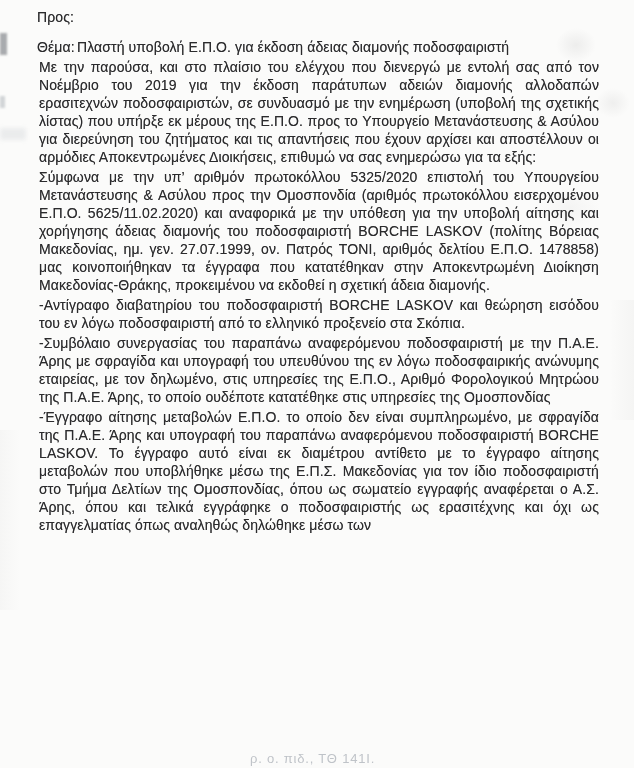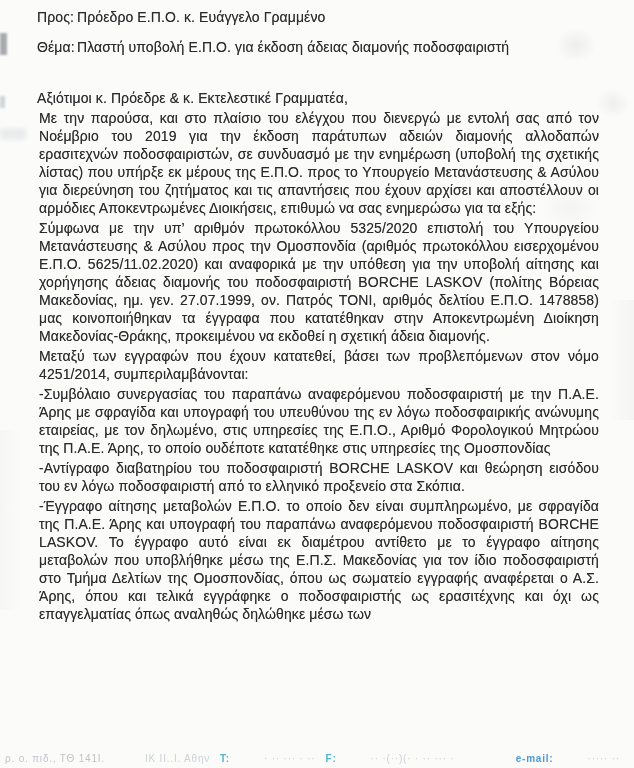--- a/index.html
+++ b/index.html
@@ -48,27 +48,28 @@
   .a-smudge-2 { left: 596px; top: 88px;  width: 34px; height: 30px; background: radial-gradient(closest-side, rgba(150,150,150,.12), rgba(150,150,150,0)); }
   .a-smudge-3 { left: 540px; top: 188px; width: 60px; height: 40px; background: radial-gradient(closest-side, rgba(160,160,160,.08), rgba(160,160,160,0)); }
   .a-smudge-4 { left: 610px; top: 300px; width: 24px; height: 120px; background: linear-gradient(to right, rgba(160,160,160,0), rgba(160,160,160,.07)); }
   .a-smudge-5 { left: 0px;   top: 430px; width: 20px; height: 180px; background: linear-gradient(to left, rgba(160,160,160,0), rgba(160,160,160,.06)); }
 
   
   .footer {
     position: absolute;
     left: 5px; right: 4px; bottom: 3px;
     height: 14px;
-    font-size: 10px;
+    font-size: 13px;
     letter-spacing: 0.8px;
     display: flex;
     align-items: center;
     white-space: nowrap;
     color: #b9bdc3;
     opacity: 0.9;
+    flex-direction: column;
   }
   .footer .frag { margin-right: 10px; filter: blur(0.3px); }
   .footer .lbl { font-weight: bold; margin-right: 4px; }
   .footer .lbl-t, .footer .lbl-f { color: #45aec6; }
   .footer .lbl-email { color: #3b8fd4; margin-left: auto; }
   .footer .faint { color: #c6cdd4; margin-left: 30px; }
 </style>
 </head>
 <body>
 
@@ -79,37 +80,35 @@
 <div class="artifact a-smudge-2"></div>
 <div class="artifact a-smudge-3"></div>
 <div class="artifact a-smudge-4"></div>
 <div class="artifact a-smudge-5"></div>
 
 <div class="page">
 
   <div class="addr-row doc-text">
     <span class="addr-label">Προς:</span>
     <span class="addr-lines">
-      <span>Πρόεδρο Ε.Π.Ο. κ. Ευάγγελο Γραμμένο</span><br>
+      <br>
     </span>
   </div>
 
   <div class="addr-row subject-row doc-text">
     <span class="addr-label">Θέμα:</span>
     <span class="addr-lines">Πλαστή υποβολή Ε.Π.Ο. για έκδοση άδειας διαμονής ποδοσφαιριστή</span>
   </div>
 
-  <div class="salutation doc-text">Αξιότιμοι κ. Πρόεδρε &amp; κ. Εκτελεστικέ Γραμματέα,</div>
 
   <p class="body-par doc-text p1">Με την παρούσα, και στο πλαίσιο του ελέγχου που διενεργώ με εντολή σας από τον Νοέμβριο του 2019 για την έκδοση παράτυπων αδειών διαμονής αλλοδαπών ερασιτεχνών ποδοσφαιριστών, σε συνδυασμό με την ενημέρωση (υποβολή της σχετικής λίστας) που υπήρξε εκ μέρους της Ε.Π.Ο. προς το Υπουργείο Μετανάστευσης &amp; Ασύλου για διερεύνηση του ζητήματος και τις απαντήσεις που έχουν αρχίσει και αποστέλλουν οι αρμόδιες Αποκεντρωμένες Διοικήσεις, επιθυμώ να σας ενημερώσω για τα εξής:</p>
   <p class="body-par doc-text p2">Σύμφωνα με την υπ’ αριθμόν πρωτοκόλλου 5325/2020 επιστολή του Υπουργείου Μετανάστευσης &amp; Ασύλου προς την Ομοσπονδία (αριθμός πρωτοκόλλου εισερχομένου Ε.Π.Ο. 5625/11.02.2020) και αναφορικά με την υπόθεση για την υποβολή αίτησης και χορήγησης άδειας διαμονής του ποδοσφαιριστή BORCHE LASKOV (πολίτης Βόρειας Μακεδονίας, ημ. γεν. 27.07.1999, ον. Πατρός TONI, αριθμός δελτίου Ε.Π.Ο. 1478858) μας κοινοποιήθηκαν τα έγγραφα που κατατέθηκαν στην Αποκεντρωμένη Διοίκηση Μακεδονίας-Θράκης, προκειμένου να εκδοθεί η σχετική άδεια διαμονής.</p>
-  <p class="body-par doc-text p3">Μεταξύ των εγγραφών που έχουν κατατεθεί, βάσει των προβλεπόμενων στον νόμο 4251/2014, συμπεριλαμβάνονται:</p>
 
+  <p class="body-par doc-text b1">-Αντίγραφο διαβατηρίου του ποδοσφαιριστή BORCHE LASKOV και θεώρηση εισόδου του εν λόγω ποδοσφαιριστή από το ελληνικό προξενείο στα Σκόπια.</p>
   <p class="body-par doc-text b2">-Συμβόλαιο συνεργασίας του παραπάνω αναφερόμενου ποδοσφαιριστή με την Π.Α.Ε. Άρης με σφραγίδα και υπογραφή του υπευθύνου της εν λόγω ποδοσφαιρικής ανώνυμης εταιρείας, με τον δηλωμένο, στις υπηρεσίες της Ε.Π.Ο., Αριθμό Φορολογικού Μητρώου της Π.Α.Ε. Άρης, το οποίο ουδέποτε κατατέθηκε στις υπηρεσίες της Ομοσπονδίας</p>
-  <p class="body-par doc-text b1">-Αντίγραφο διαβατηρίου του ποδοσφαιριστή BORCHE LASKOV και θεώρηση εισόδου του εν λόγω ποδοσφαιριστή από το ελληνικό προξενείο στα Σκόπια.</p>
   <p class="body-par doc-text b3">-Έγγραφο αίτησης μεταβολών Ε.Π.Ο. το οποίο δεν είναι συμπληρωμένο, με σφραγίδα της Π.Α.Ε. Άρης και υπογραφή του παραπάνω αναφερόμενου ποδοσφαιριστή BORCHE LASKOV. Το έγγραφο αυτό είναι εκ διαμέτρου αντίθετο με το έγγραφο αίτησης μεταβολών που υποβλήθηκε μέσω της Ε.Π.Σ. Μακεδονίας για τον ίδιο ποδοσφαιριστή στο Τμήμα Δελτίων της Ομοσπονδίας, όπου ως σωματείο εγγραφής αναφέρεται ο Α.Σ. Άρης, όπου και τελικά εγγράφηκε ο ποδοσφαιριστής ως ερασιτέχνης και όχι ως επαγγελματίας όπως αναληθώς δηλώθηκε μέσω των</p>
 
 </div>
 
 <div class="footer">
   <span class="frag">ρ. ο. πιδ., ΤΘ 141Ι.</span>
   <span class="frag faint">ΙΚ  ΙΙ..Ι.  Αθην</span>
   <span class="lbl lbl-t">Τ:</span>
   <span class="frag faint">· ··  ··· · ··</span>
   <span class="lbl lbl-f">F:</span>

